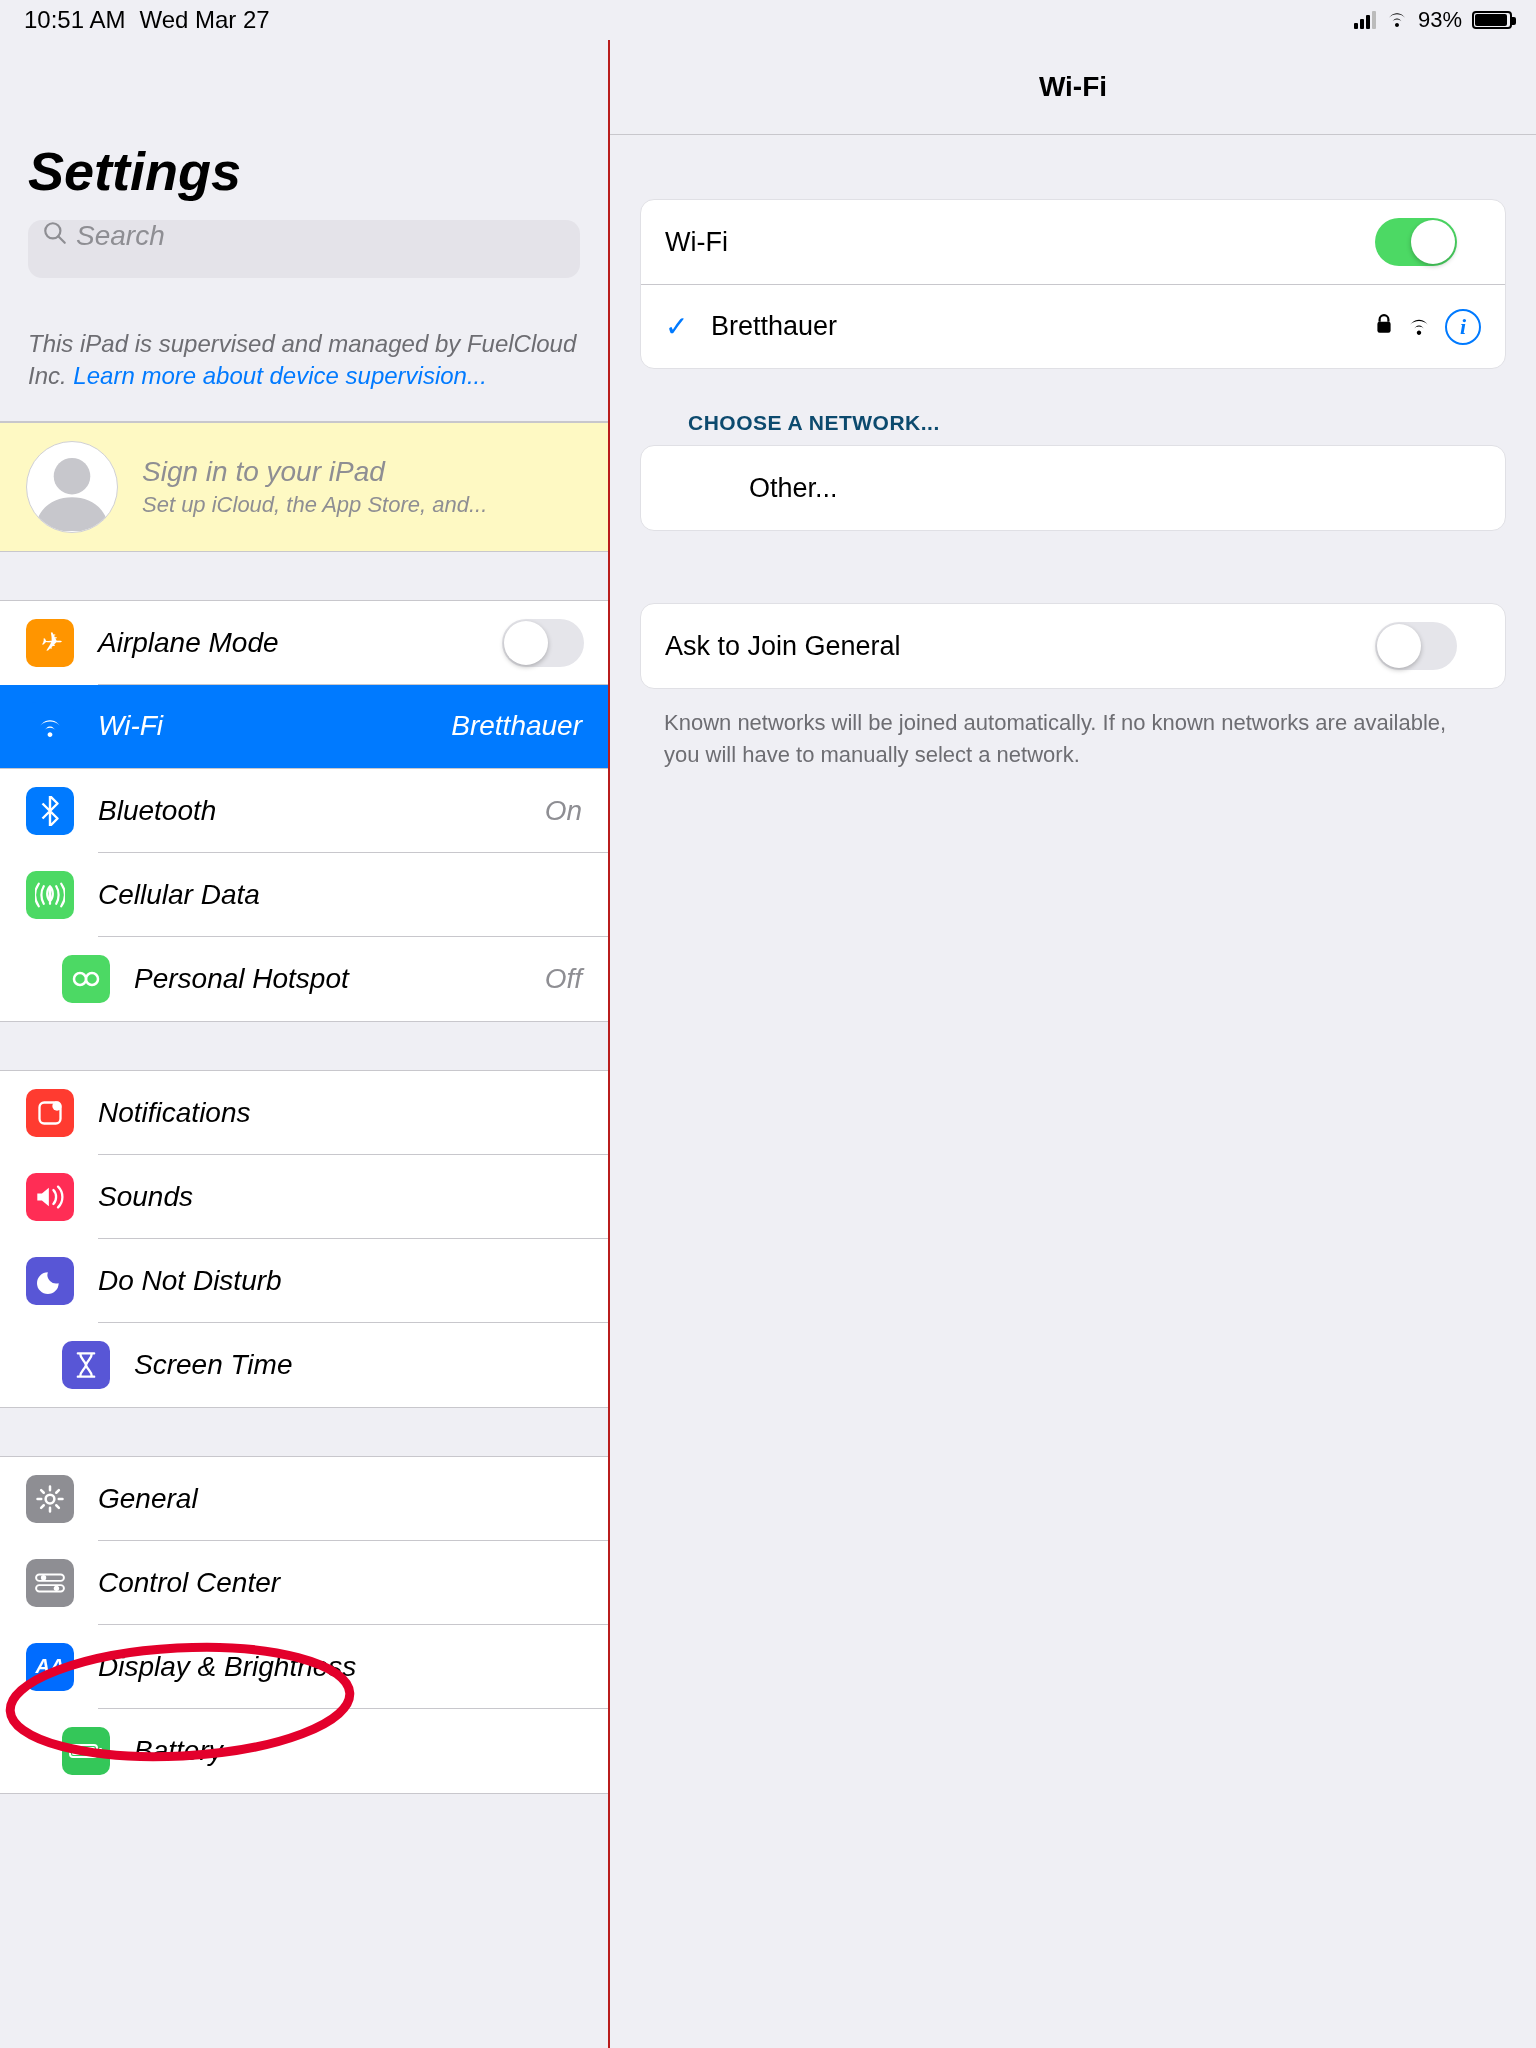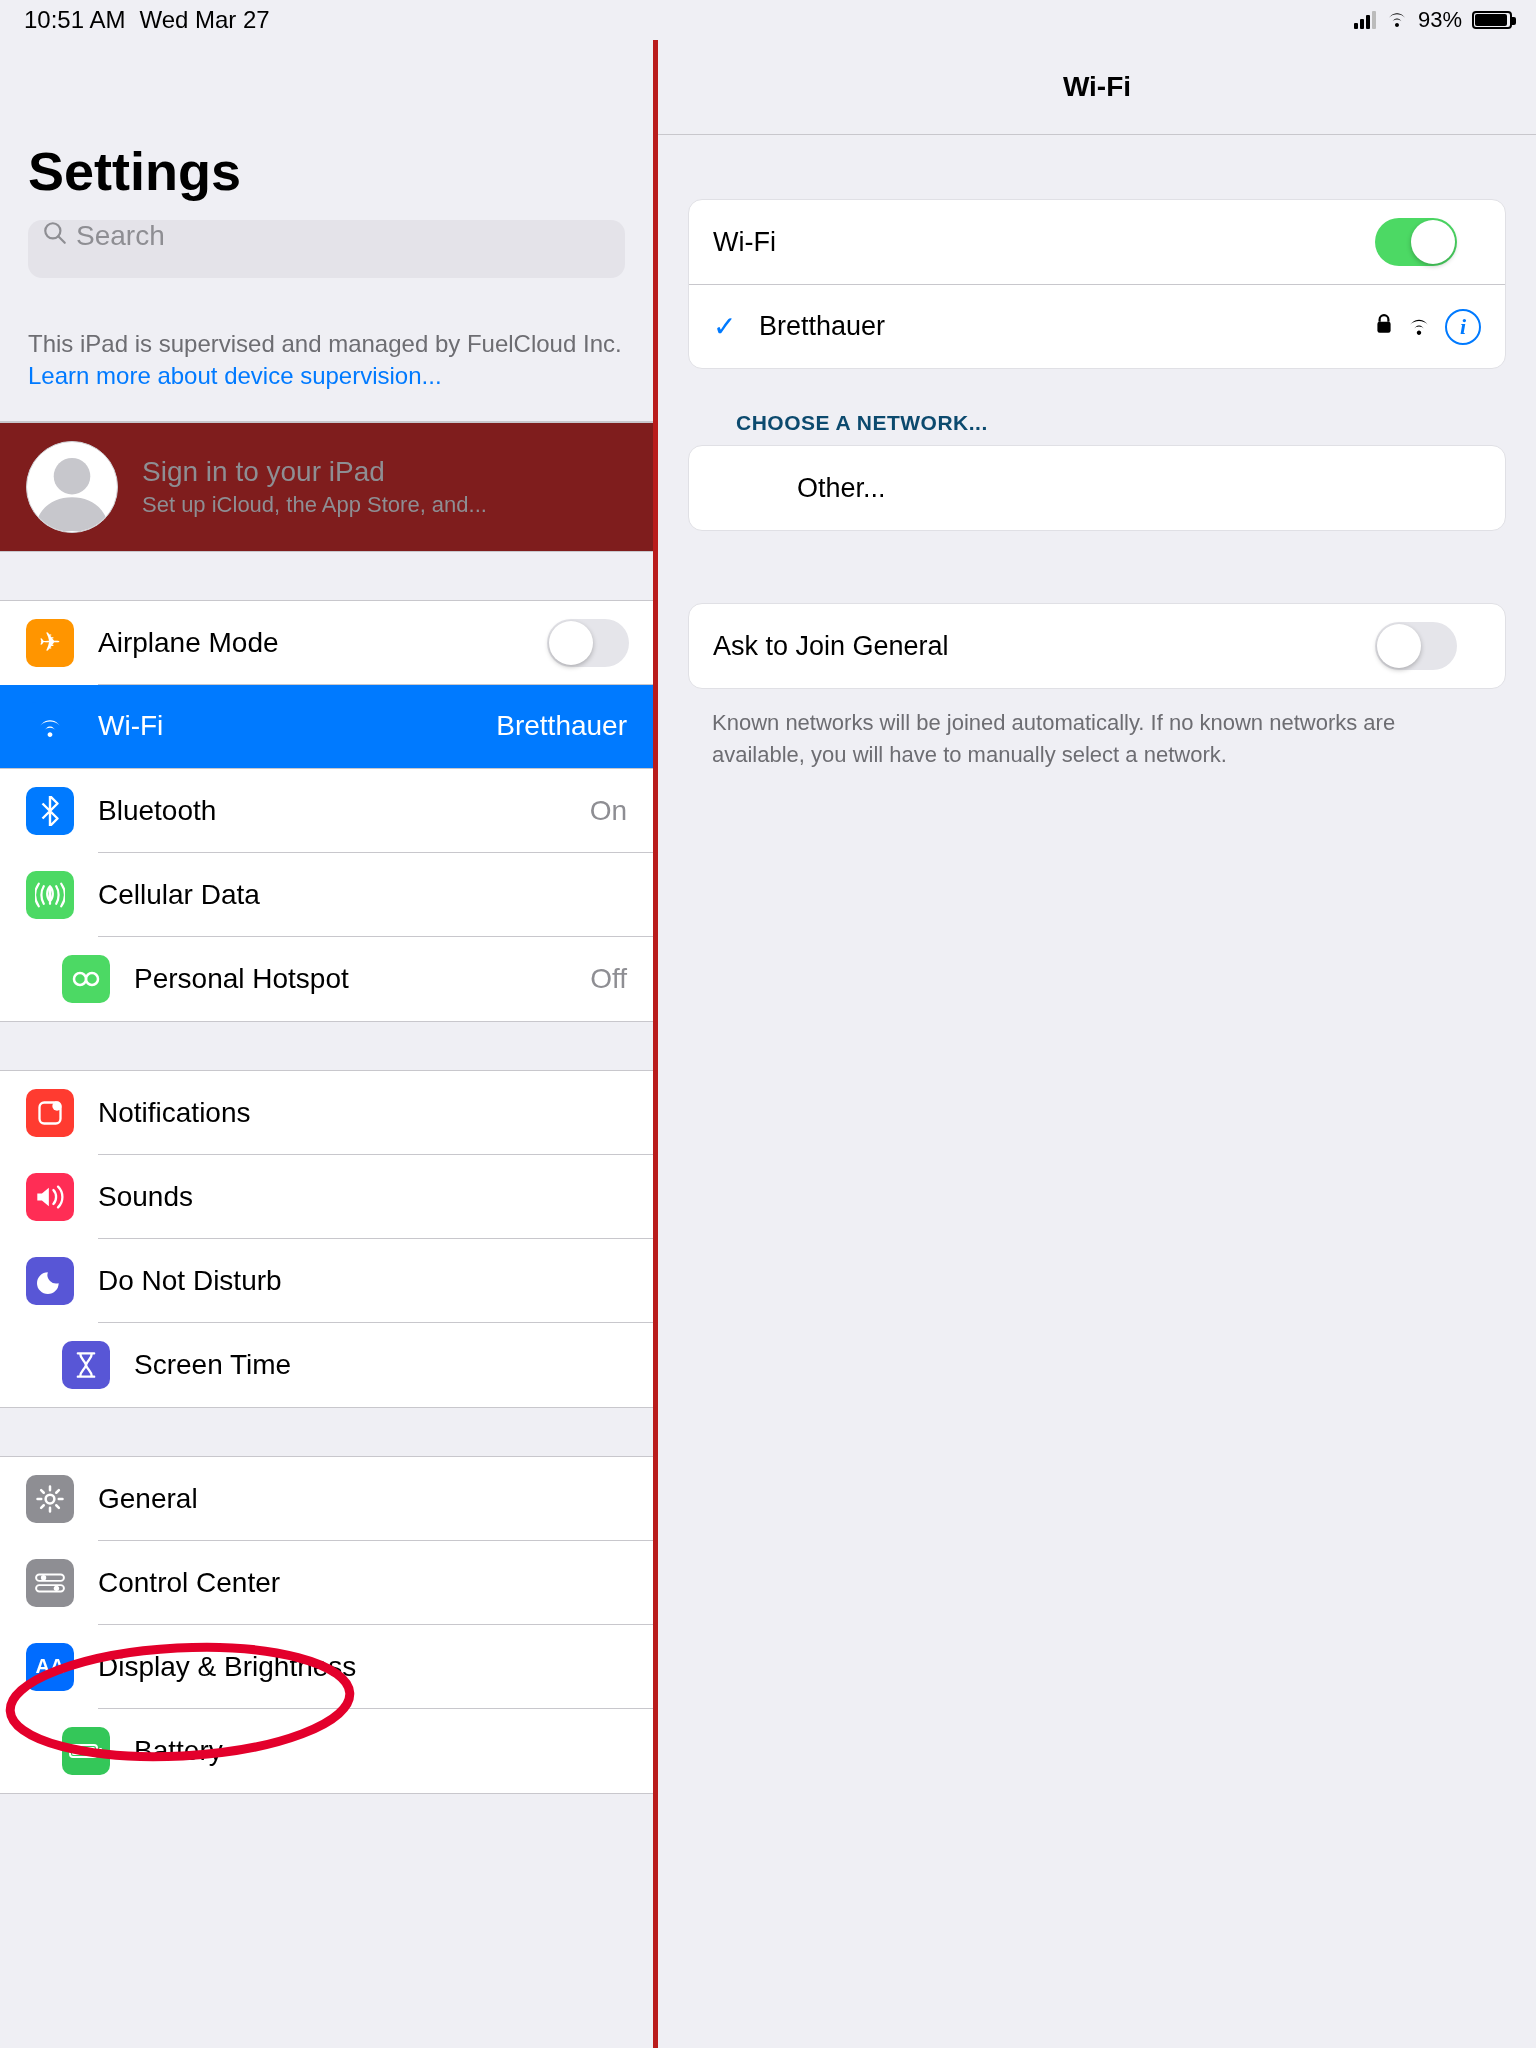--- a/index.html
+++ b/index.html
@@ -12,21 +12,21 @@
   .battery-pct { font-weight: 400; }
   .battery-shell { width: 40px; height: 18px; border: 2px solid #000; border-radius: 4px; position: relative; }
   .battery-fill { position: absolute; left: 1px; top: 1px; bottom: 1px; width: 90%; background: #000; border-radius: 2px; }
   .battery-tip { position: absolute; right: -6px; top: 4px; width: 4px; height: 8px; background: #000; border-radius: 0 2px 2px 0; }
   .signal-bars { display: flex; align-items: flex-end; gap: 2px; height: 18px; }
   .signal-bars span { width: 4px; background: #000; border-radius: 1px; }
   .signal-bars span:nth-child(1){height:6px}.signal-bars span:nth-child(2){height:10px}.signal-bars span:nth-child(3){height:14px}.signal-bars span:nth-child(4){height:18px;background:#bbb}
   .wifi-status { font-size: 22px; }
   
   .split { flex: 1; display: flex; }
-  .sidebar { width: 658px; background: #EFEFF4; border-right: 5px solid #b91c1c; display: flex; flex-direction: column; }
+  .sidebar { width: 610px; background: #EFEFF4; border-right: 2px solid #b91c1c; display: flex; flex-direction: column; font-style: italic; }
   .detail { flex: 1; background: #EFEFF4; display: flex; flex-direction: column; }
   
   .sb-header { padding: 100px 28px 0 28px; }
   .sb-title { font-size: 54px; font-weight: 700; color: #000; }
   .search-box { margin-top: 18px; background: #E4E3E9; border-radius: 14px; height: 58px; display: flex; align-items: flex-start; padding: 0 14px; gap: 8px; color: #8E8E93; font-size: 28px; }
   .sb-note { padding: 50px 28px 28px 28px; font-size: 24px; color: #6D6D72; line-height: 1.35; border-bottom: 1px solid #C8C7CC; }
   .sb-note .link { color: #007AFF; }
   
   .group { background: #fff; border-top: 1px solid #C8C7CC; border-bottom: 1px solid #C8C7CC; }
   .gap { height: 48px; }
@@ -34,21 +34,21 @@
   .group .row:last-child { border-bottom: none; margin-left: 36px; }
   .row .icon { width: 48px; height: 48px; border-radius: 10px; margin-left: 26px; margin-right: 24px; display: flex; align-items: center; justify-content: center; color: #fff; font-size: 26px; flex-shrink: 0; }
   .row .label { font-size: 28px; color: #000; flex: 1; }
   .row .value { font-size: 28px; color: #8E8E93; margin-right: 26px; }
   .row.selected { background: #007AFF; }
   .row.selected .label, .row.selected .value { color: #fff; }
   
   .row.wline { border-bottom: none; position: relative; }
   .row.wline::after { content:""; position:absolute; left:98px; right:0; bottom:0; height:1px; background:#C8C7CC; }
   
-  .signin-row { display:flex; align-items:center; height: 130px; background:#7f1d1d; border-top:1px solid #C8C7CC; border-bottom:1px solid #C8C7CC; padding: 0 26px; gap: 24px; }
+  .signin-row { display:flex; align-items:center; height: 130px; background:#fef9c3; border-top:1px solid #C8C7CC; border-bottom:1px solid #C8C7CC; padding: 0 26px; gap: 24px; }
   .avatar { width: 92px; height:92px; border-radius:50%; background:#fff; border:1px solid #D0D0D4; display:flex; align-items:flex-end; justify-content:center; overflow:hidden; color:#BDBDC2; }
   .signin-txt .t1 { font-size: 28px; color:#8E8E93; }
   .signin-txt .t2 { font-size: 22px; color:#8E8E93; margin-top:4px; }
   
   .toggle { width: 82px; height: 48px; border-radius: 24px; background: #E5E5EA; position: relative; margin-right: 24px; flex-shrink:0; }
   .toggle .knob { position:absolute; top:2px; left:2px; width:44px; height:44px; background:#fff; border-radius:50%; box-shadow:0 2px 5px rgba(0,0,0,.25); }
   .toggle.on { background:#4CD964; }
   .toggle.on .knob { left:auto; right:2px; }
   
   .detail-header { height: 95px; display:flex; align-items:center; justify-content:center; border-bottom:1px solid #C8C7CC; font-size: 28px; font-weight:600; }

